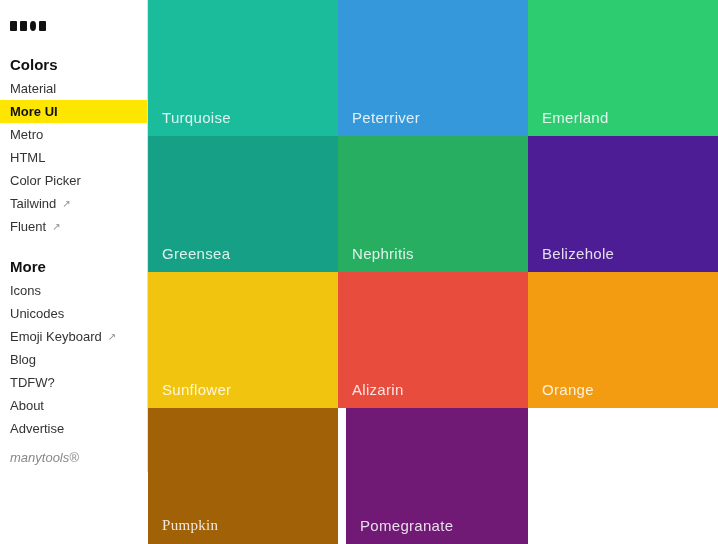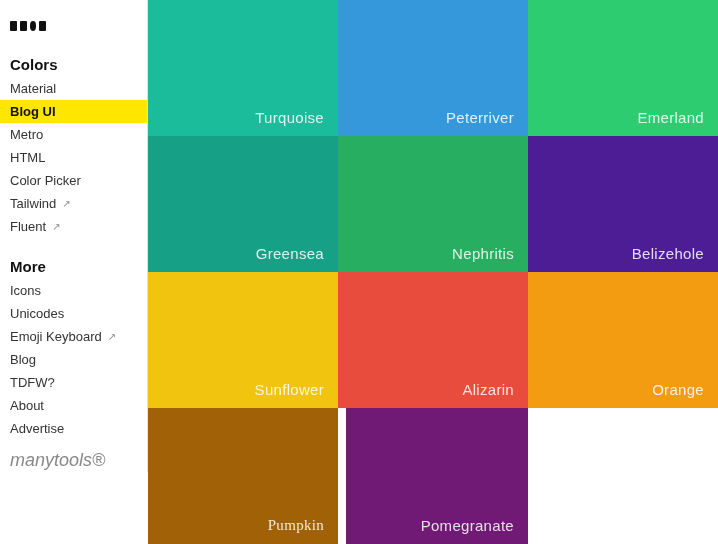--- a/index.html
+++ b/index.html
@@ -77,39 +77,39 @@
 
     .divider {
       height: 1px;
       background: #e0e0e0;
       margin: 6px 0;
     }
 
     .manytools-logo {
       margin-top: auto;
       padding: 10px;
-      font-size: 18px;
+      font-size: 13px;
       color: #888;
       font-style: italic;
     }
 
     
     #main {
       flex: 1;
       height: 544px;
       display: grid;
       grid-template-columns: repeat(3, 1fr);
       grid-template-rows: repeat(4, 1fr);
       overflow: hidden;
     }
 
     .color-cell {
       display: flex;
       align-items: flex-end;
-      justify-content: flex-end;
+      justify-content: flex-start;
       padding: 10px 14px;
       cursor: pointer;
     }
 
     .color-cell span {
       font-size: 15px;
       font-weight: 400;
       color: rgba(255,255,255,0.85);
       letter-spacing: 0.3px;
     }
@@ -125,21 +125,21 @@
       <div class="logo-square"></div>
       <div class="logo-circle"></div>
       <div class="logo-square"></div>
     </div>
   </div>
 
   <div class="section-header">Colors</div>
 
   <div id="colors-nav">
       <div class="nav-item">Material</div>
-      <div class="nav-item active">Blog UI</div>
+      <div class="nav-item active">More UI</div>
       <div class="nav-item">Metro</div>
       <div class="nav-item">HTML</div>
       <div class="nav-item">Color Picker</div>
       <div class="nav-item">Tailwind<span class="arrow">↗</span></div>
       <div class="nav-item">Fluent<span class="arrow">↗</span></div>
     </div>
 
   <div class="divider"></div>
 
   <div class="section-header">More</div>

